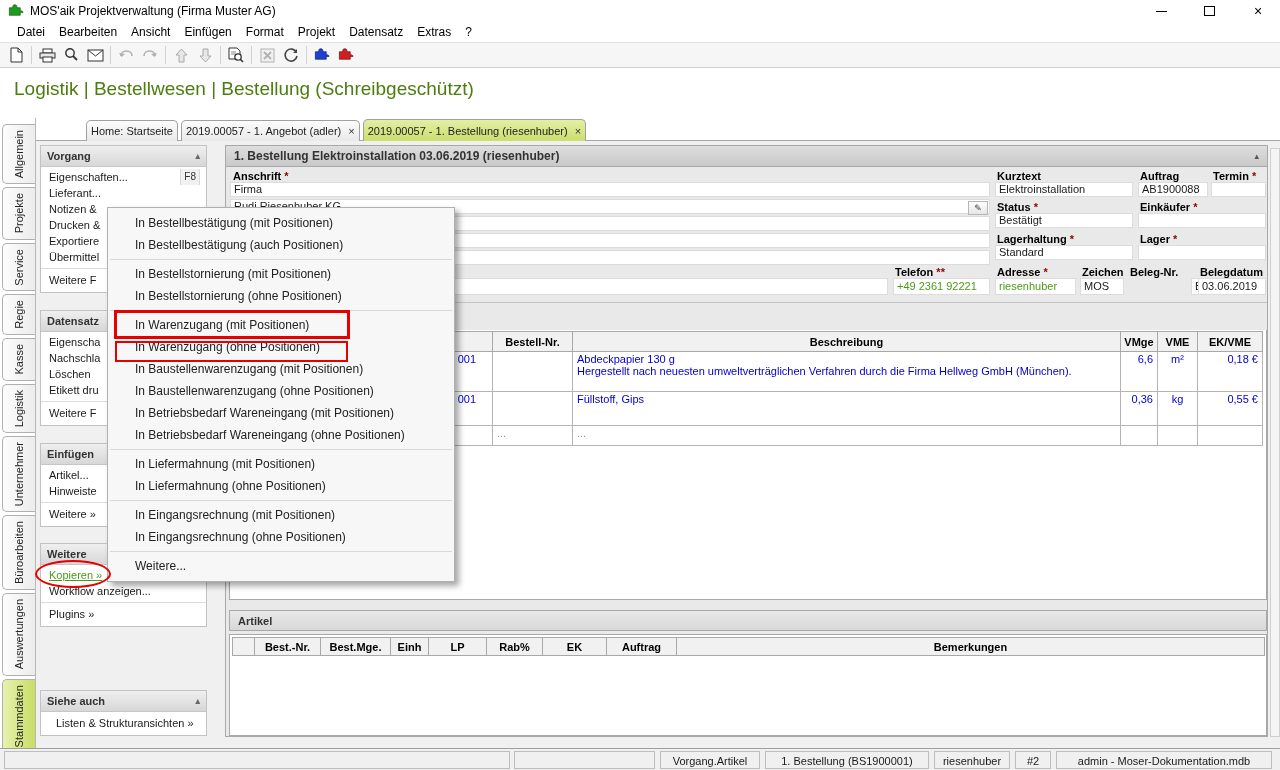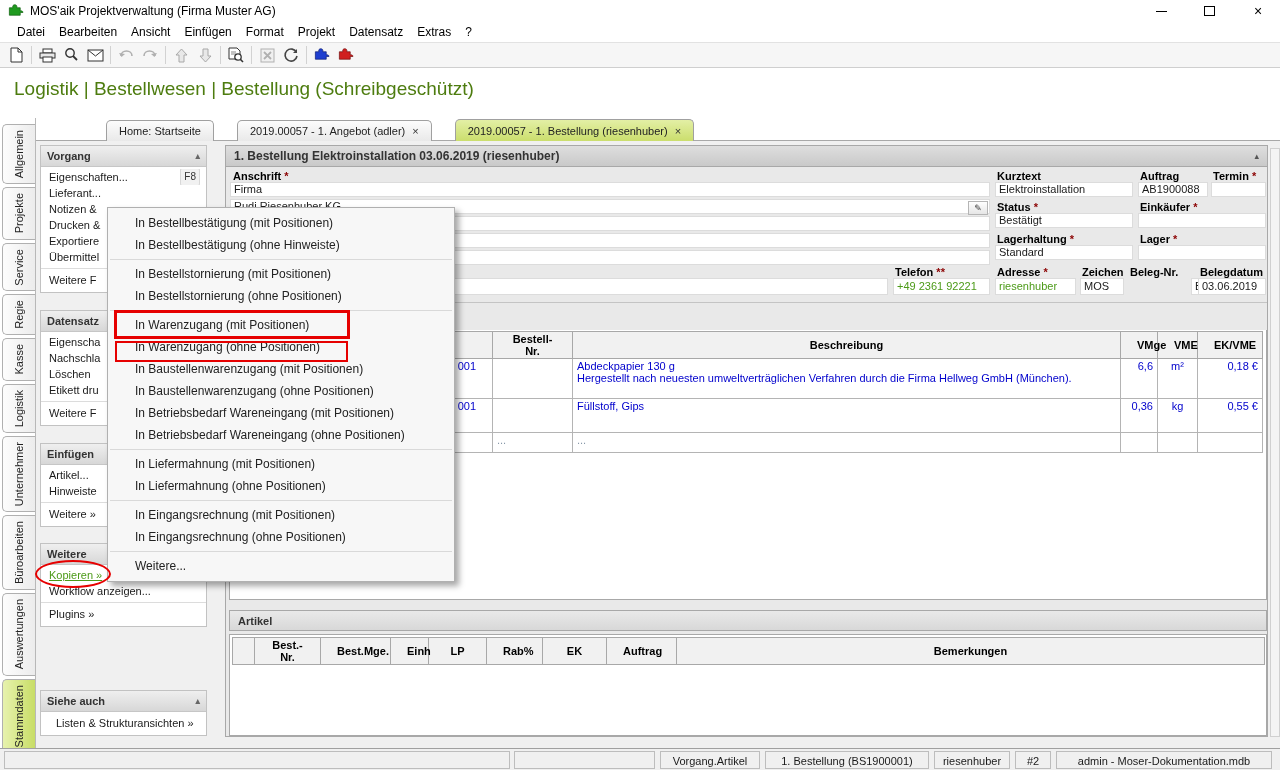--- a/index.html
+++ b/index.html
@@ -26,23 +26,23 @@
   .contentbg{left:36px;top:140px;width:1244px;height:608px;background:#f0f0f0;border-top:1px solid #a8a8a8;box-sizing:border-box;}
   .railline{left:35px;top:118px;width:1px;height:630px;background:#b8b8b8;}
   
   .rail{left:2px;top:124px;width:33px;height:618px;display:flex;flex-direction:column;}
   .railtab{flex:0 0 auto;margin-bottom:3px;border:1px solid #b0b0b0;border-right:none;border-radius:5px 0 0 5px;
            background:linear-gradient(90deg,#fdfdfd,#ececec);display:flex;align-items:center;justify-content:center;padding:5px 0;}
   .railtab span{writing-mode:vertical-rl;transform:rotate(180deg);font-size:11px;color:#222;}
   .railtab.active{background:linear-gradient(90deg,#e7f2ae,#c8dd66);margin-top:auto;}
   
   .doctabs{left:86px;top:120px;height:21px;display:flex;align-items:flex-end;}
-  .doctab{height:20px;display:inline-flex;align-items:center;padding:0 12px;margin-right:3px;
+  .doctab{height:20px;display:inline-flex;align-items:center;padding:0 4px;margin-right:3px;
           border:1px solid #a0a0a0;border-bottom:none;border-radius:5px 5px 0 0;
-          background:linear-gradient(#fcfcfc,#e9e9e9);font-size:11px;color:#222;position:relative;z-index:3;margin-left:20px;}
+          background:linear-gradient(#fcfcfc,#e9e9e9);font-size:11px;color:#222;position:relative;z-index:3;}
   .doctab.active{background:linear-gradient(#e3efa5,#cbde6d);height:21px;}
   .tabclose{margin-left:7px;font-size:11px;color:#333;}
   
   .panel{position:absolute;left:40px;width:167px;background:#fff;border:1px solid #c2c2c2;box-sizing:border-box;}
   .panelhdr{height:20px;background:linear-gradient(#efefef,#d7d7d7);border-bottom:1px solid #c6c6c6;
             display:flex;align-items:center;justify-content:space-between;padding:0 6px;font-weight:bold;color:#333;}
   .panelhdr .arr{font-size:9px;color:#666;}
   .pitem{height:16px;line-height:16px;padding-left:8px;color:#1a1a1a;display:flex;align-items:center;white-space:nowrap;overflow:hidden;}
   .pitem .grow{flex:1;}
   .kbd{background:#f1f1f1;border:1px solid #d8d8d8;font-size:10px;padding:0 3px;margin-right:6px;border-radius:2px;color:#333;}
@@ -54,21 +54,21 @@
          background:linear-gradient(#dedede,#c9c9c9);border:1px solid #a8a8a8;display:flex;align-items:center;justify-content:space-between;padding:0 8px;}
   .mphdr b{font-size:12px;color:#333;}
   .flabel{font-weight:bold;color:#000;white-space:nowrap;}
   .flabel .mark{color:#8b0000;}
   .inp{background:#fff;border:1px solid #dcdcdc;box-sizing:border-box;padding:0 3px;line-height:13px;font-size:11px;display:flex;align-items:center;}
   .green{color:#4c9a18;}
   .editbtn{position:absolute;right:1px;top:1px;width:18px;height:12px;background:linear-gradient(#fefefe,#e6e6e6);border:1px solid #b5b5b5;
            font-size:9px;display:flex;align-items:center;justify-content:center;color:#333;}
   
   table.grid{border-collapse:collapse;table-layout:fixed;background:#fff;}
-  table.grid th{background:#f1f1f1;border:1px solid #a8a8a8;font-size:11px;font-weight:bold;padding:1px 16px;color:#000;}
+  table.grid th{background:#f1f1f1;border:1px solid #a8a8a8;font-size:11px;font-weight:bold;padding:1px 3px;color:#000;}
   table.grid td{border:1px solid #b4b4b4;font-size:11px;padding:1px 4px;vertical-align:top;}
   .blue{color:#0000cc;}
   .dots{color:#8899aa;}
   .tright{text-align:right;}
   .tcenter{text-align:center;}
   .whitefill{background:#fff;border:1px solid #a8a8a8;border-top:none;box-sizing:border-box;}
   .sectionhdr{background:linear-gradient(#e9e9e9,#d8d8d8);border:1px solid #a8a8a8;box-sizing:border-box;
               display:flex;align-items:center;padding:0 8px;font-weight:bold;color:#333;}
   
   .scrollstrip{left:1270px;top:148px;width:10px;height:589px;background:#f4f4f4;border:1px solid #d0d0d0;box-sizing:border-box;}
@@ -524,21 +524,21 @@
       <th>Bemerkungen</th>
     </tr>
   </tbody>
     </table>
 </div>
 
 <div class="abs scrollstrip"></div>
 
 <div class="abs ctxmenu">
   <div class="ctxitem">In Bestellbestätigung (mit Positionen)</div>
-  <div class="ctxitem">In Bestellbestätigung (ohne Hinweiste)</div>
+  <div class="ctxitem">In Bestellbestätigung (auch Positionen)</div>
   <div class="ctxsep"></div>
   <div class="ctxitem">In Bestellstornierung (mit Positionen)</div>
   <div class="ctxitem">In Bestellstornierung (ohne Positionen)</div>
   <div class="ctxsep"></div>
   <div class="ctxitem">In Warenzugang (mit Positionen)</div>
   <div class="ctxitem">In Warenzugang (ohne Positionen)</div>
   <div class="ctxitem">In Baustellenwarenzugang (mit Positionen)</div>
   <div class="ctxitem">In Baustellenwarenzugang (ohne Positionen)</div>
   <div class="ctxitem">In Betriebsbedarf Wareneingang (mit Positionen)</div>
   <div class="ctxitem">In Betriebsbedarf Wareneingang (ohne Positionen)</div>

